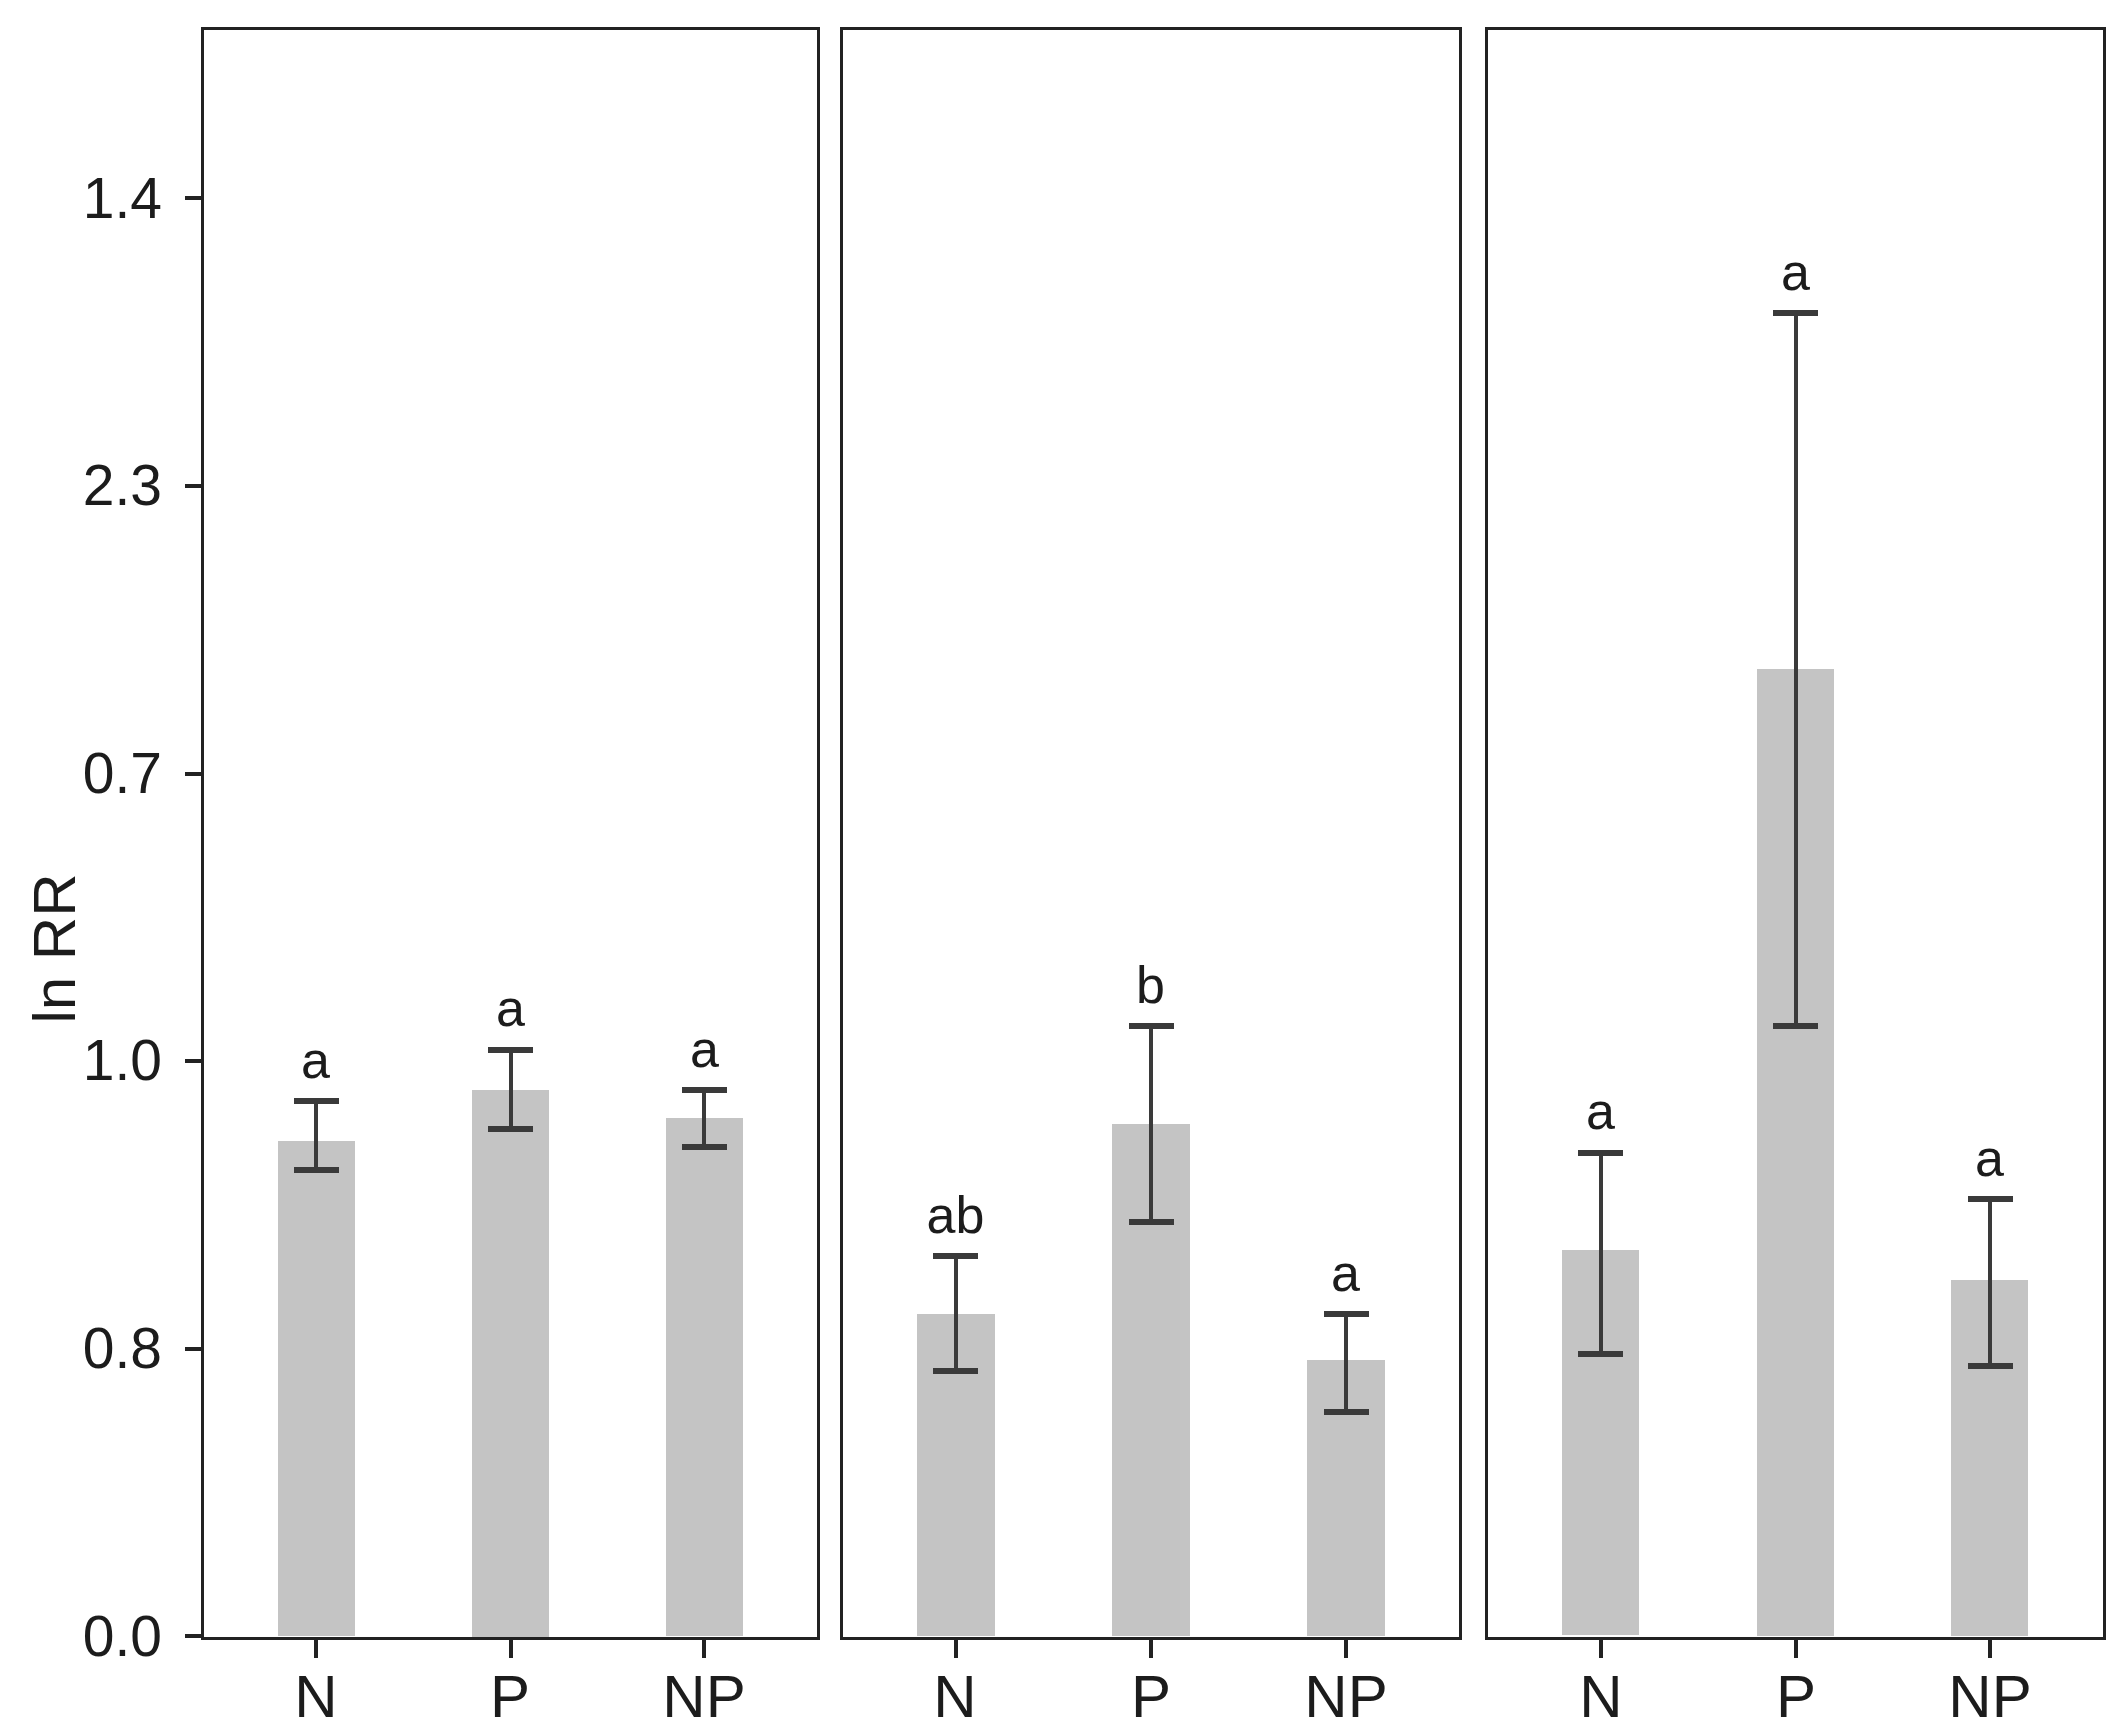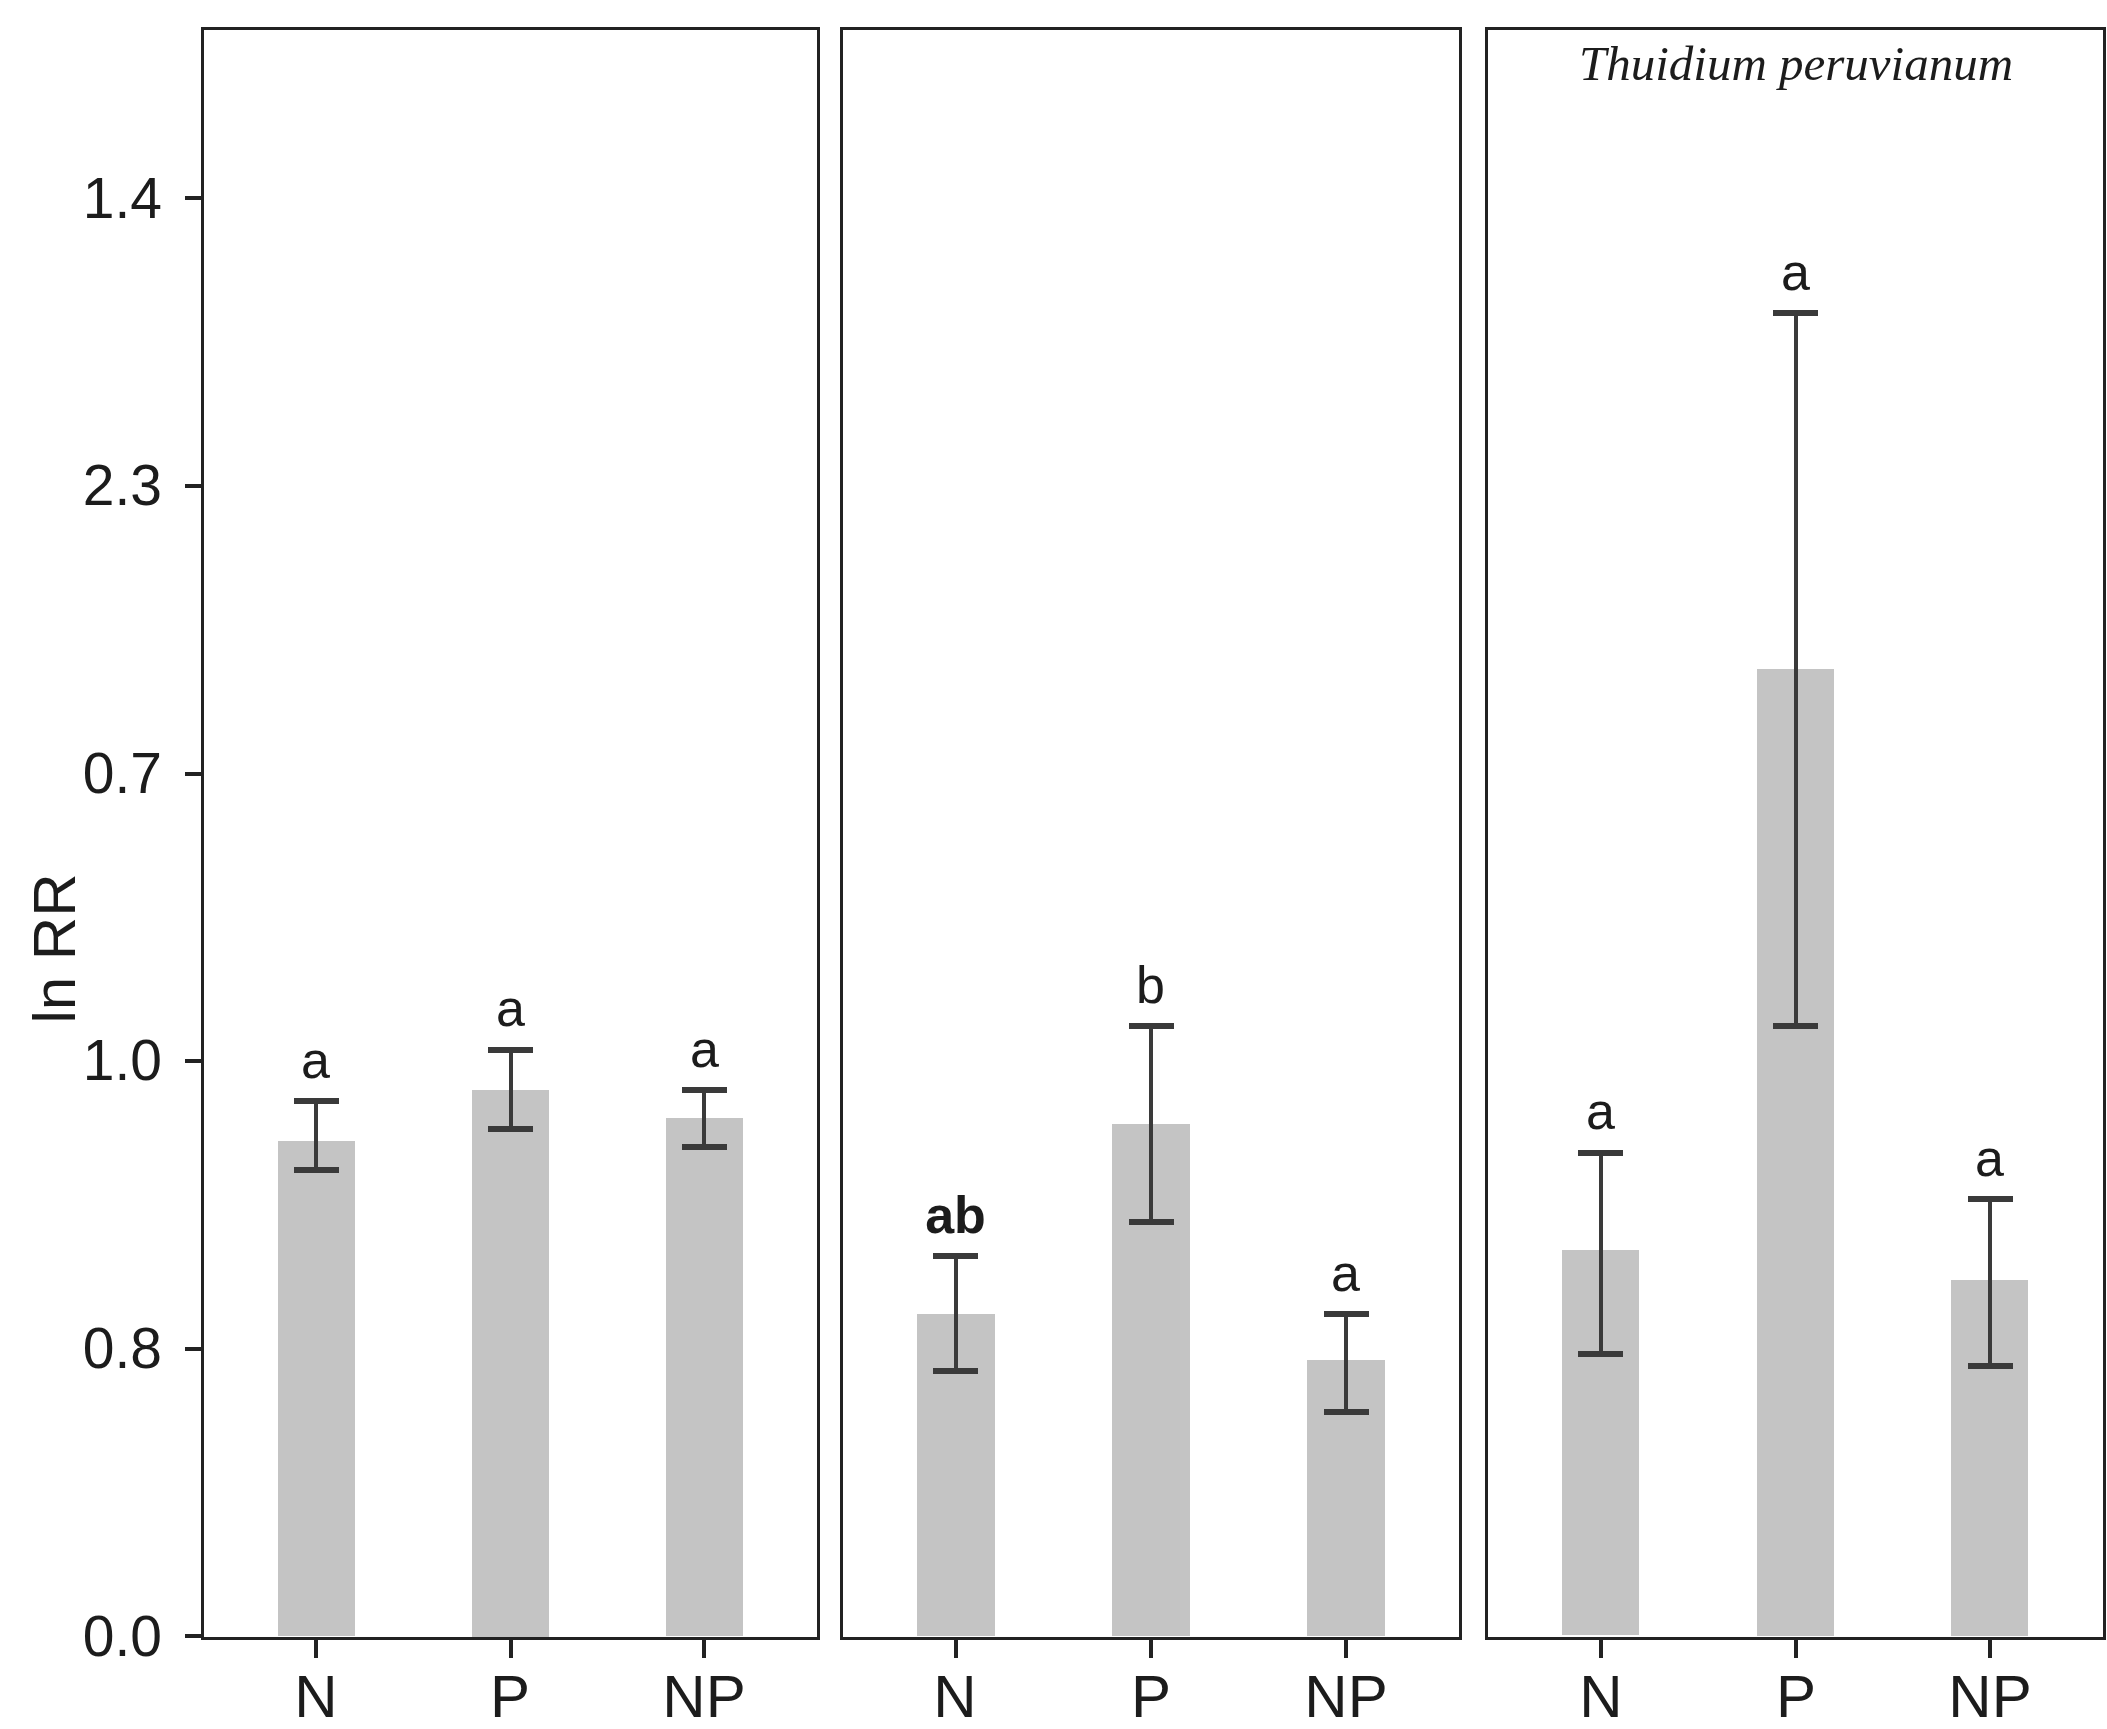--- a/index.html
+++ b/index.html
@@ -112,41 +112,40 @@
         <div class="sig-letter" style="left: 615px; top: 1023px; width: 179px;">a</div>
         <div class="xtick-mark" style="left: 702px; top: 1640px; width: 3.7px; height: 18px;"></div>
         <div class="xtick-label" style="left: 592px; top: 1667px; width: 224px;">NP</div>
       </div>
       <div class="group">
         <div class="frame" style="left: 840px; top: 27px; width: 622px; height: 1613px;"></div>
         <div class="bar" style="left: 917px; top: 1314px; width: 78px; height: 322px;"></div>
         <div class="eline" style="left: 954px; top: 1256px; width: 3.7px; height: 115px;"></div>
         <div class="ecap" style="left: 933px; top: 1253px; width: 45px; height: 6px;"></div>
         <div class="ecap" style="left: 933px; top: 1368px; width: 45px; height: 6px;"></div>
-        <div class="sig-letter" style="left: 866px; top: 1189px; width: 179px; font-weight: bold;">ab</div>
+        <div class="sig-letter" style="left: 866px; top: 1189px; width: 179px;">ab</div>
         <div class="xtick-mark" style="left: 954px; top: 1640px; width: 3.7px; height: 18px;"></div>
         <div class="xtick-label" style="left: 843px; top: 1667px; width: 224px;">N</div>
         <div class="bar" style="left: 1112px; top: 1124px; width: 78px; height: 512px;"></div>
         <div class="eline" style="left: 1149px; top: 1026px; width: 3.7px; height: 196px;"></div>
         <div class="ecap" style="left: 1129px; top: 1023px; width: 45px; height: 6px;"></div>
         <div class="ecap" style="left: 1129px; top: 1219px; width: 45px; height: 6px;"></div>
         <div class="sig-letter" style="left: 1061px; top: 959px; width: 179px;">b</div>
         <div class="xtick-mark" style="left: 1149px; top: 1640px; width: 3.7px; height: 18px;"></div>
         <div class="xtick-label" style="left: 1039px; top: 1667px; width: 224px;">P</div>
         <div class="bar" style="left: 1307px; top: 1360px; width: 78px; height: 276px;"></div>
         <div class="eline" style="left: 1344px; top: 1314px; width: 3.7px; height: 98px;"></div>
         <div class="ecap" style="left: 1324px; top: 1311px; width: 45px; height: 6px;"></div>
         <div class="ecap" style="left: 1324px; top: 1409px; width: 45px; height: 6px;"></div>
         <div class="sig-letter" style="left: 1256px; top: 1247px; width: 179px;">a</div>
         <div class="xtick-mark" style="left: 1344px; top: 1640px; width: 3.7px; height: 18px;"></div>
         <div class="xtick-label" style="left: 1234px; top: 1667px; width: 224px;">NP</div>
       </div>
       <div class="group">
         <div class="frame" style="left: 1485px; top: 27px; width: 621px; height: 1613px;"></div>
-        <div class="panel-title" style="left: 1487px; top: 39px; width: 618px;"><span class="it">Thuidium peruvianum</span><span class="ro"></span></div>
         <div class="bar" style="left: 1562px; top: 1250px; width: 77px; height: 385px;"></div>
         <div class="eline" style="left: 1599px; top: 1153px; width: 3.7px; height: 202px;"></div>
         <div class="ecap" style="left: 1578px; top: 1150px; width: 45px; height: 6px;"></div>
         <div class="ecap" style="left: 1578px; top: 1351px; width: 45px; height: 6px;"></div>
         <div class="sig-letter" style="left: 1511px; top: 1085px; width: 179px;">a</div>
         <div class="xtick-mark" style="left: 1599px; top: 1640px; width: 3.7px; height: 18px;"></div>
         <div class="xtick-label" style="left: 1489px; top: 1667px; width: 224px;">N</div>
         <div class="bar" style="left: 1757px; top: 669px; width: 77px; height: 967px;"></div>
         <div class="eline" style="left: 1794px; top: 313px; width: 3.7px; height: 713px;"></div>
         <div class="ecap" style="left: 1773px; top: 310px; width: 45px; height: 6px;"></div>

